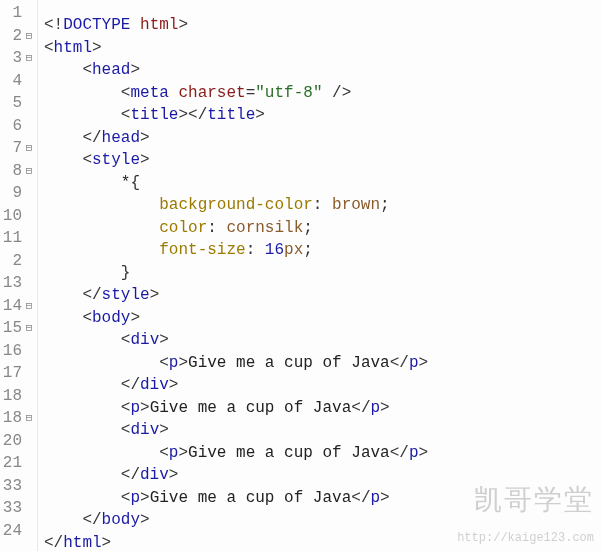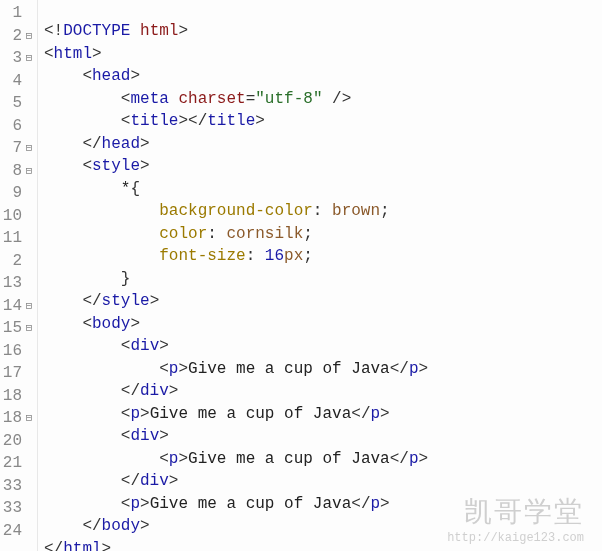--- a/index.html
+++ b/index.html
@@ -40,47 +40,47 @@
 }
 .fold {
   width: 12px;
   text-align: center;
   color: #888;
   font-size: 11px;
   margin-left: 1px;
 }
 .code {
   padding-left: 6px;
-  padding-top: 20px;
+  padding-top: 14px;
   white-space: pre;
   flex: 1;
 }
 .line {
   height: 22.5px;
   line-height: 22.5px;
 }
 .tag   { color: #1a1aa6; }
 .attr  { color: #8b1a1a; }
 .str   { color: #2a6f2a; }
 .prop  { color: #9b7a00; }
 .val   { color: #8b5a2b; margin-top: 32px; }
 .num   { color: #1a1aa6; }
 .punc  { color: #333; }
 .text  { color: #222; }
 .doctype { color: #1a1aa6; }
 .watermark {
   position: absolute;
-  right: 18px;
+  right: 8px;
   bottom: 6px;
   color: rgba(120,120,120,0.35);
   text-align: right;
   pointer-events: none;
 }
 .watermark .wm-main { font-size: 28px; letter-spacing: 2px; }
-.watermark .wm-sub  { font-size: 12px; }
+.watermark .wm-sub  { font-size: 12px; margin-top: 12px; }
 </style>
 </head>
 <body>
 
 <div class="editor">
   <div class="gutter" id="gutter">
       <div class="gutter-row">
         <span class="ln">1</span>
         <span class="fold"></span>
       </div>

